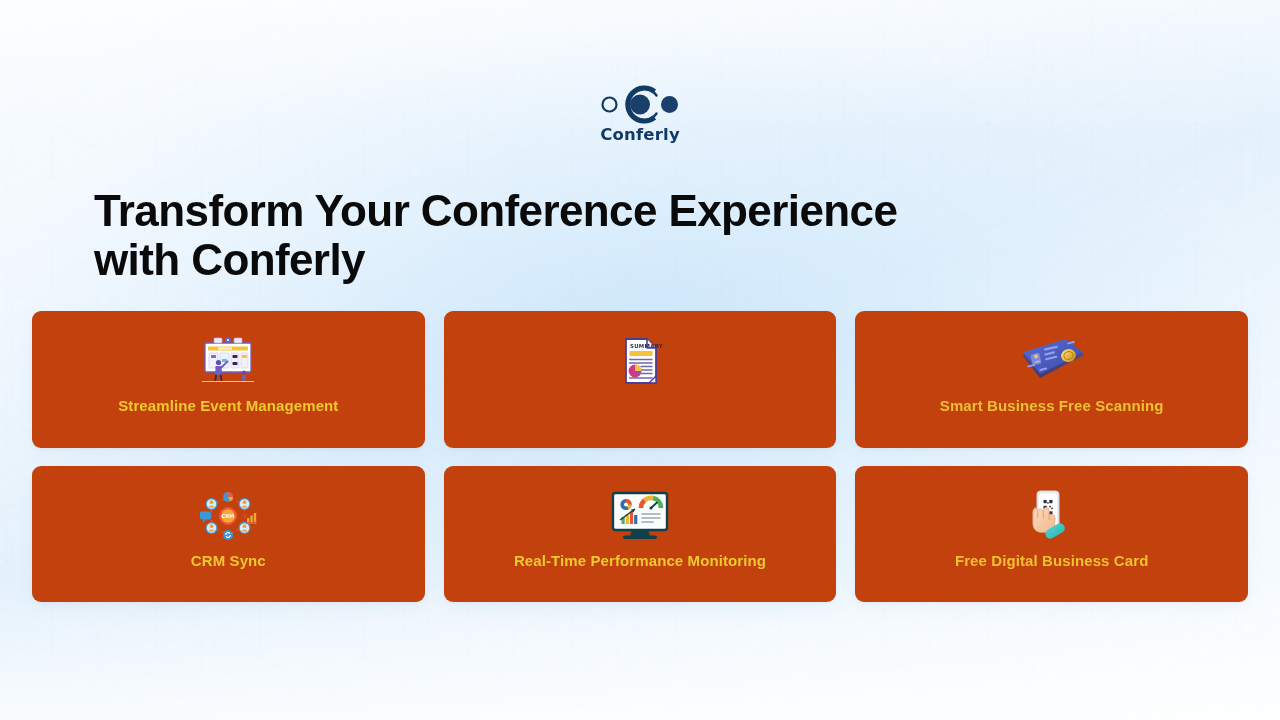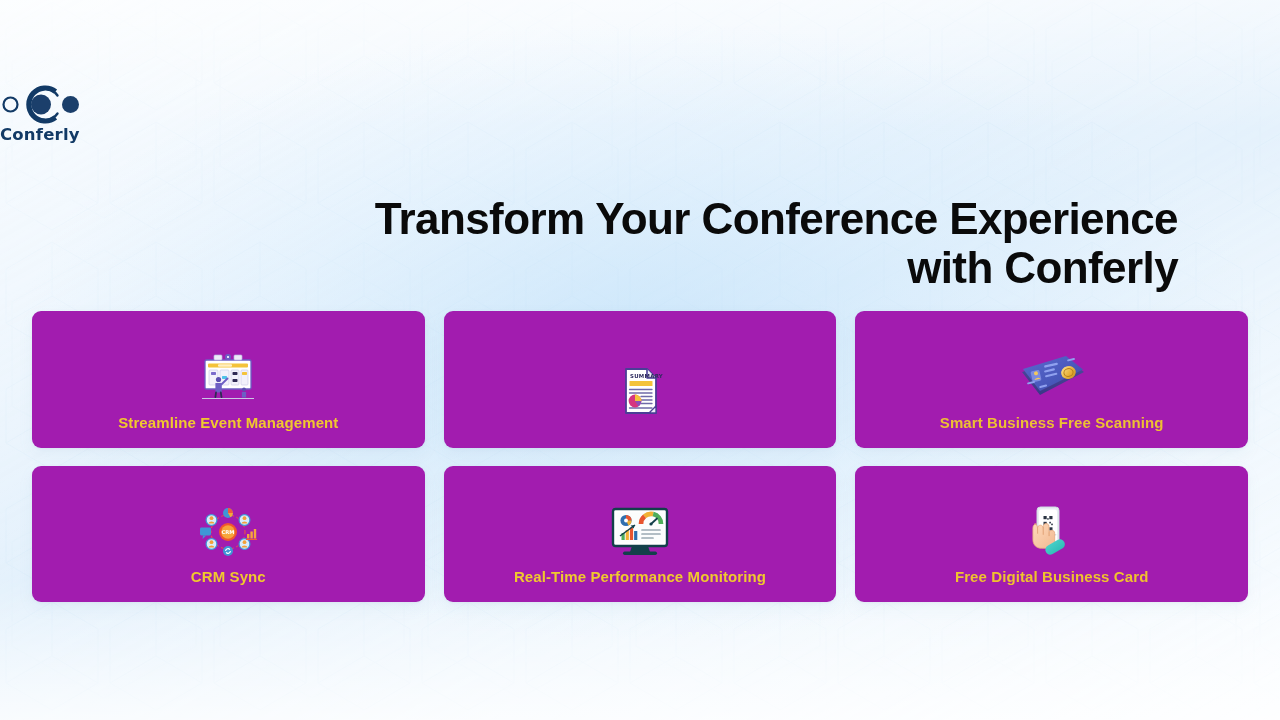--- a/index.html
+++ b/index.html
@@ -39,40 +39,41 @@
     z-index: 2;
   }
 
   
   .logo-wrap {
     position: absolute;
     left: 0; right: 0;
     top: 82px;
     display: flex;
     flex-direction: column;
+    align-items: center;
   }
   .logo-mark { display:block; }
   .logo-word {
     margin-top: 1px;
     font-family: "DejaVu Sans", sans-serif;
     font-weight: 700;
     font-size: 16.5px;
     letter-spacing: .2px;
     color: #123a66;
     line-height: 1;
   }
 
   
   .headline {
     position: absolute;
     left: 90px;
     right: 90px;
     top: 182px;
-    margin: 12px;
-    text-align: right;
+    margin: 4px;
+    text-align: left;
     font-family: "Liberation Sans", sans-serif;
     font-weight: 700;
     font-size: 44px;
     line-height: 49px;
     letter-spacing: -0.6px;
     color: #0a0a0a;
   }
 
   
   .grid {
@@ -81,27 +82,27 @@
     top: 311px;
     width: 1216px;
     display: grid;
     grid-template-columns: repeat(3, 1fr);
     grid-template-rows: 137px 136px;
     column-gap: 19px;
     row-gap: 18px;
   }
   .card {
     position: relative;
-    background: #a21caf;
+    background: #c2410c;
     border-radius: 9px;
     box-shadow: 0 1px 3px rgba(120,150,180,.10), 0 6px 16px rgba(120,150,180,.07);
     display: flex;
     flex-direction: column;
     align-items: center;
-    justify-content: center;
+    justify-content: flex-start;
     overflow: hidden;
   }
   .card-icon {
     margin-top: 22px;
     height: 56px;
     display: flex;
     align-items: center;
     justify-content: center;
   }
   .card-title {

